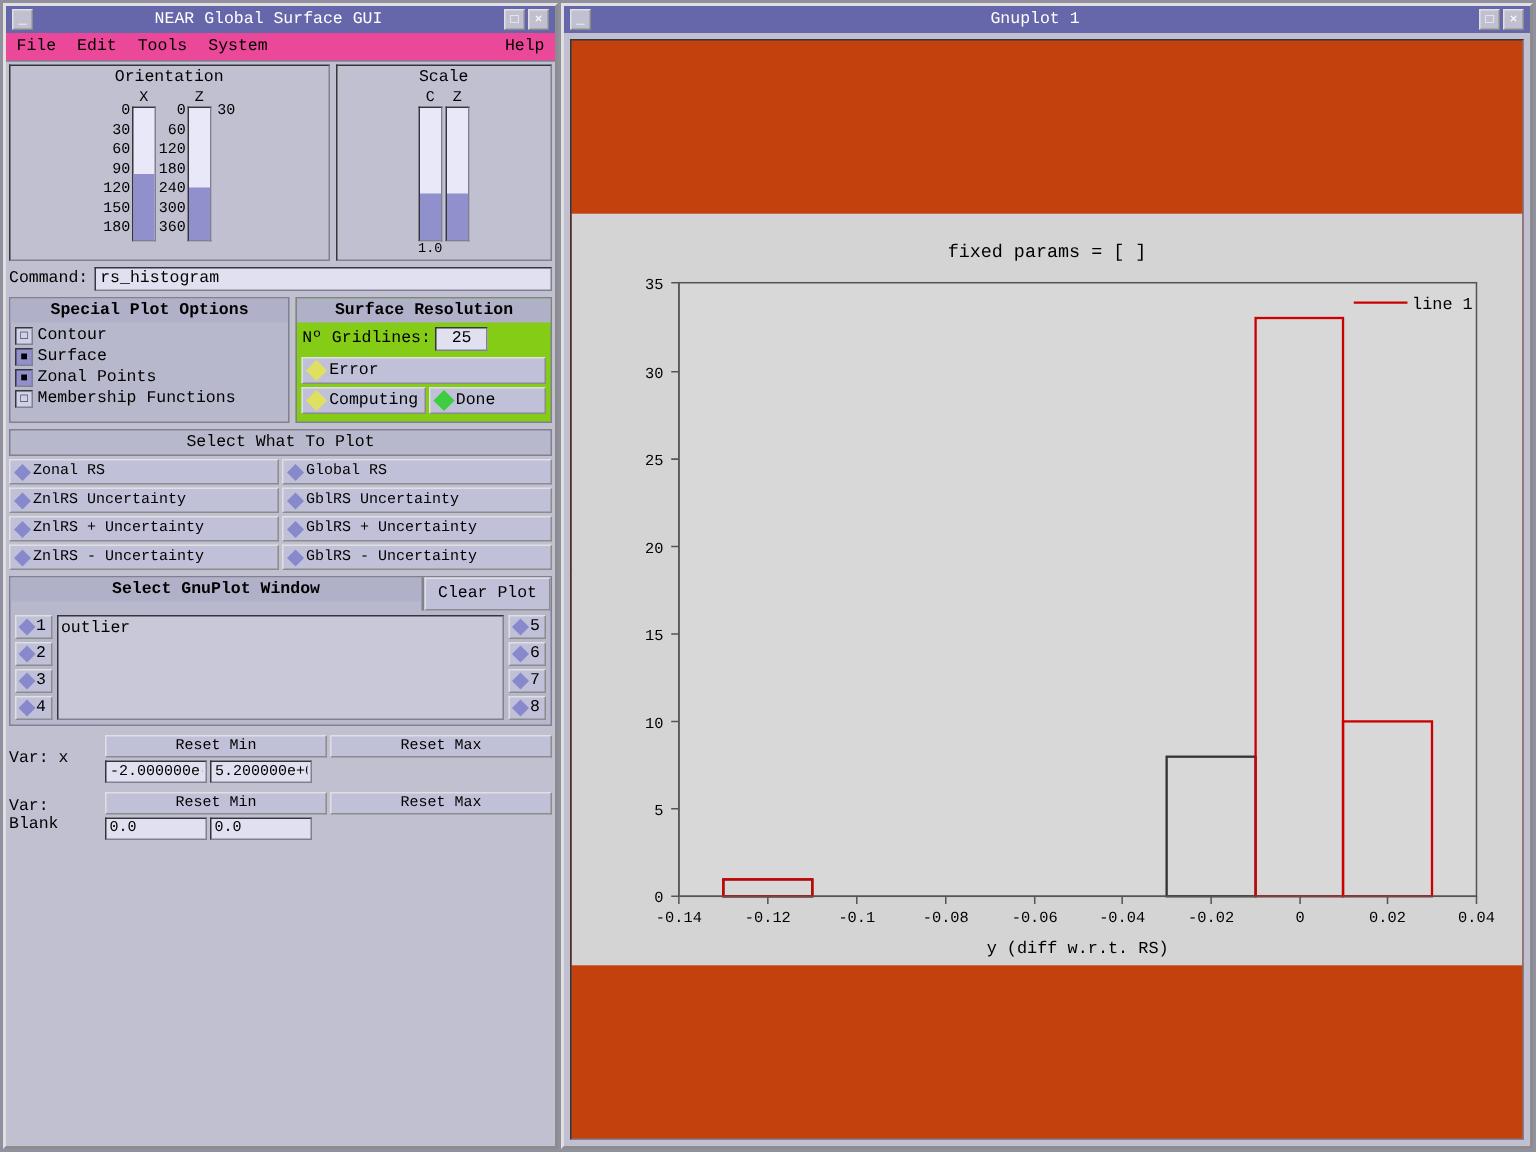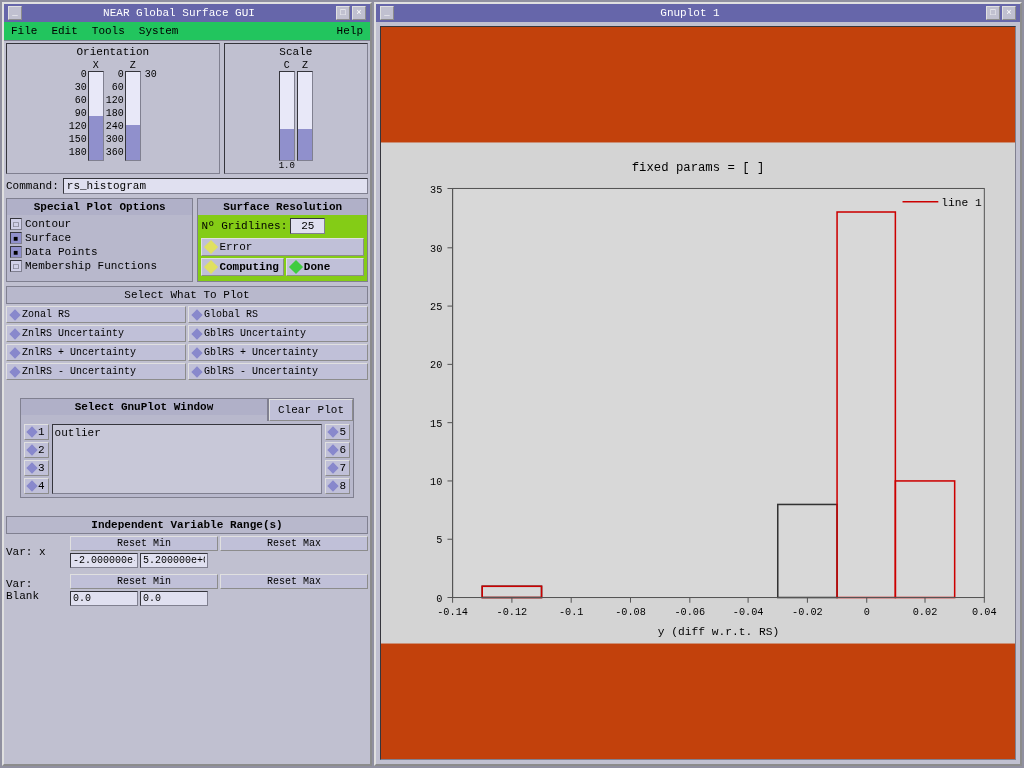--- a/index.html
+++ b/index.html
@@ -50,21 +50,21 @@
       background: #c0c0d0;
       border: 1px outset #e0e0e0;
       font-size: 9px;
       display: flex;
       align-items: center;
       justify-content: center;
       cursor: pointer;
     }
 
     .menu-bar {
-      background: #22c55e;
+      background: #ec4899;
       display: flex;
       gap: 8px;
       padding: 2px 4px;
       border-bottom: 1px solid #808090;
       font-size: 11px;
     }
 
     .menu-item {
       cursor: pointer;
       padding: 1px 3px;
@@ -451,41 +451,41 @@
           <div class="checkbox-row">
             <div class="checkbox-icon">□</div>
             <span class="checkbox-label">Contour</span>
           </div>
           <div class="checkbox-row">
             <div class="checkbox-icon checked">■</div>
             <span class="checkbox-label">Surface</span>
           </div>
           <div class="checkbox-row">
             <div class="checkbox-icon checked">■</div>
-            <span class="checkbox-label">Data Points</span>
+            <span class="checkbox-label">Zonal Points</span>
           </div>
           <div class="checkbox-row">
             <div class="checkbox-icon">□</div>
             <span class="checkbox-label">Membership Functions</span>
           </div>
         </div>
       </div>
 
       <div style="flex:1; border:1px solid #808090; background:#84cc16; margin-left:2px;">
         <div class="section-header">Surface Resolution</div>
         <div class="section-content">
           <div class="gridlines-row">
             <span>Nº Gridlines:</span>
             <input class="gridlines-input" type="text" value="25" style="">
           </div>
           <div class="status-button">
             <div class="status-diamond"></div>
             <span>Error</span>
           </div>
-          <div style="display:flex; gap:2px;font-weight:bold;">
+          <div style="display:flex; gap:2px;">
             <div class="status-button" style="flex:1;">
               <div class="status-diamond"></div>
               <span>Computing</span>
             </div>
             <div class="status-button" style="flex:1;">
               <div class="status-diamond green"></div>
               <span>Done</span>
             </div>
           </div>
         </div>
@@ -523,21 +523,21 @@
           <div class="btn-diamond"></div>
           <span>ZnlRS - Uncertainty</span>
         </button>
         <button class="plot-btn">
           <div class="btn-diamond"></div>
           <span>GblRS - Uncertainty</span>
         </button>
       </div>
     </div>
 
-    <div style="margin:16px; border:1px solid #808090; background:#b8b8cc;">
+    <div style="margin:2px; border:1px solid #808090; background:#b8b8cc;">
       <div style="display:flex; align-items:stretch;">
         <div style="flex:1;">
           <div style="background:#b0b0c8; text-align:center; font-size:11px; font-weight:bold; padding:2px;">Select GnuPlot Window</div>
         </div>
         <div style="width:2px; background:#808090;"></div>
         <button class="clear-plot-btn">Clear Plot</button>
       </div>
       <div style="display:flex; gap:3px; padding:3px;">
 
         <div style="display:flex; flex-direction:column; gap:2px;">
@@ -579,21 +579,20 @@
           <div class="num-btn">
             <div class="num-diamond"></div>
             <span>8</span>
           </div>
         </div>
       </div>
     </div>
 
     <div class="var-range-section">
       <div class="var-range-header">
-        <div class="var-range-title">Independent Variable Range(s)</div>
       </div>
 
       <div style="padding:2px 0;">
         <div style="display:flex; align-items:center; gap:4px; margin-bottom:2px;">
           <span style="width:60px; font-size:11px;">Var: x</span>
           <div style="display:flex; flex-direction:column; gap:2px; flex:1;">
             <div style="display:flex; gap:2px;">
               <button class="reset-btn">Reset Min</button>
               <button class="reset-btn">Reset Max</button>
             </div>

